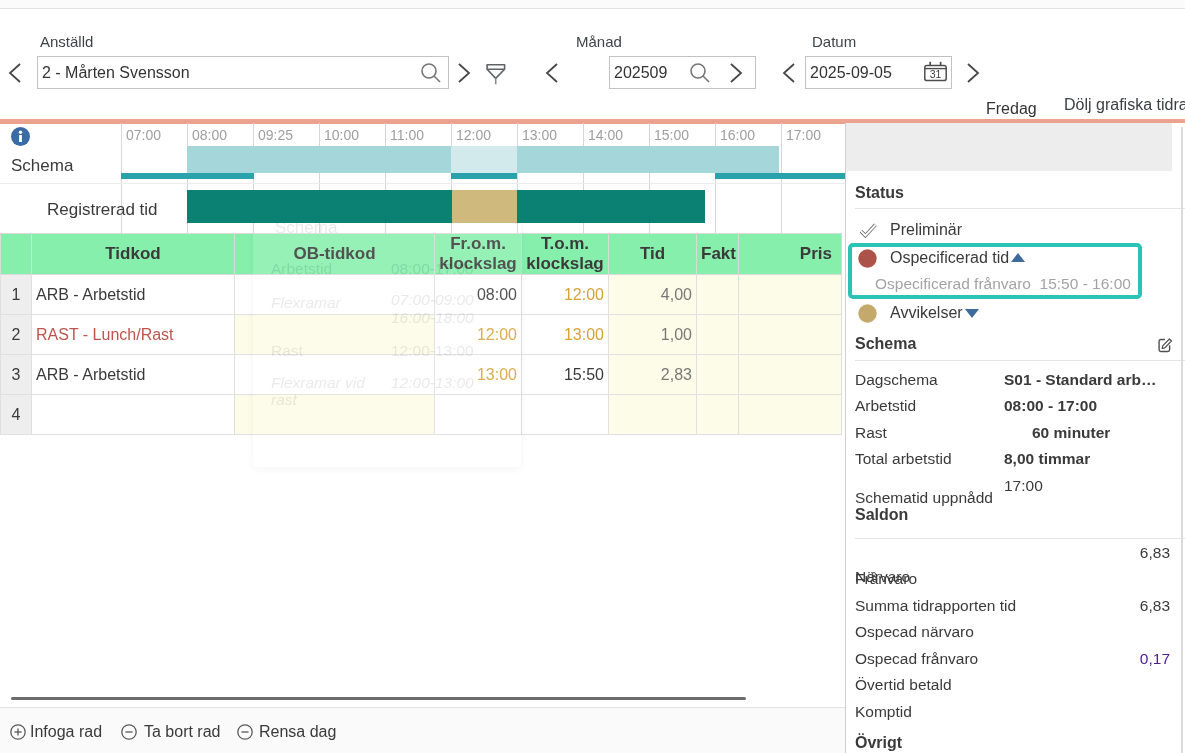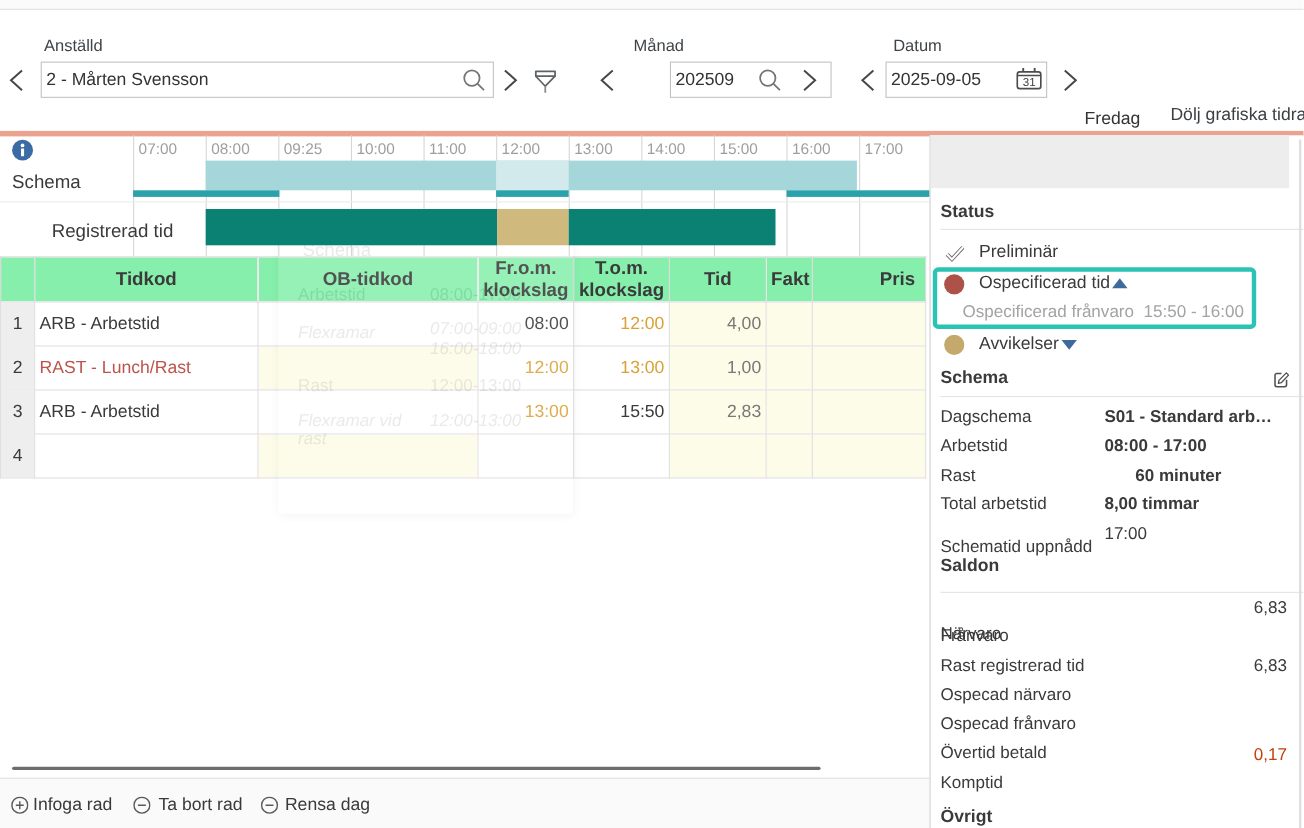--- a/index.html
+++ b/index.html
@@ -307,23 +307,23 @@
     <div class="pval" style="top:301px;margin-left:28px;">60 minuter</div>
   <div class="prow" style="top:327px;">Total arbetstid</div>
     <div class="pval" style="top:327px;">8,00 timmar</div>
   <div class="prow" style="top:354px;margin-top:12px;">Schematid uppnådd</div>
     <div class="pval" style="top:354px;font-weight:normal;">17:00</div>
   <div class="abs p-h2" style="left:9px;top:383px;">Saldon</div>
   <div class="hr" style="top:415px;"></div>
   <div class="prow" style="top:421px;margin-top:24px;">Närvaro</div>
     <div class="pnum" style="top:421px;">6,83</div>
   <div class="prow" style="top:447px;">Frånvaro</div>
-  <div class="prow" style="top:474px;">Rast registrerad tid</div>
+  <div class="prow" style="top:474px;">Summa tidrapporten tid</div>
     <div class="pnum" style="top:474px;">6,83</div>
   <div class="prow" style="top:500px;">Ospecad närvaro</div>
   <div class="prow" style="top:527px;">Ospecad frånvaro</div>
-    <div class="pnum" style="top:555px;color:#c2410c;">0,17</div>
+    <div class="pnum" style="top:527px;color:#4c1d95;">0,17</div>
   <div class="prow" style="top:553px;">Övertid betald</div>
   <div class="prow" style="top:580px;">Komptid</div>
   <div class="abs p-h2" style="left:9px;top:611px;">Övrigt</div>
 </div>
 
 <div class="abs" style="left:1181px;top:127px;width:2px;height:626px;background:#dcdcdc;z-index:6;"></div>
 
 </body></html>

